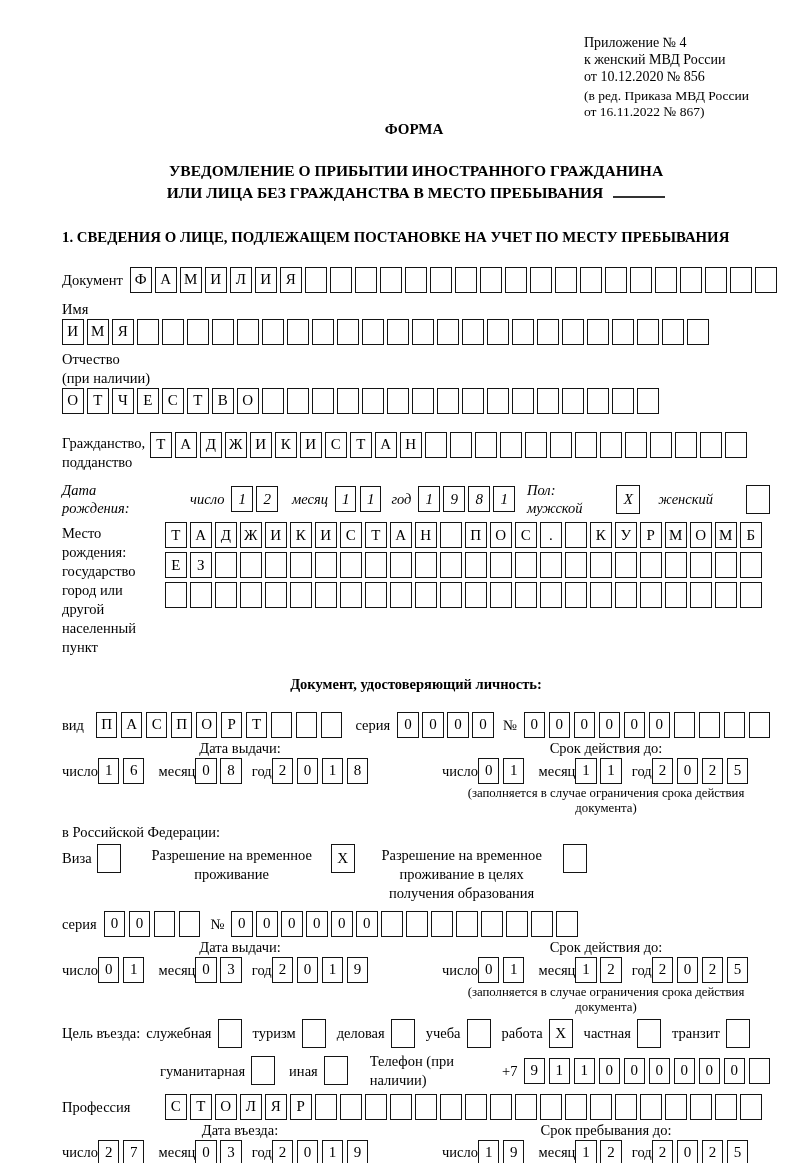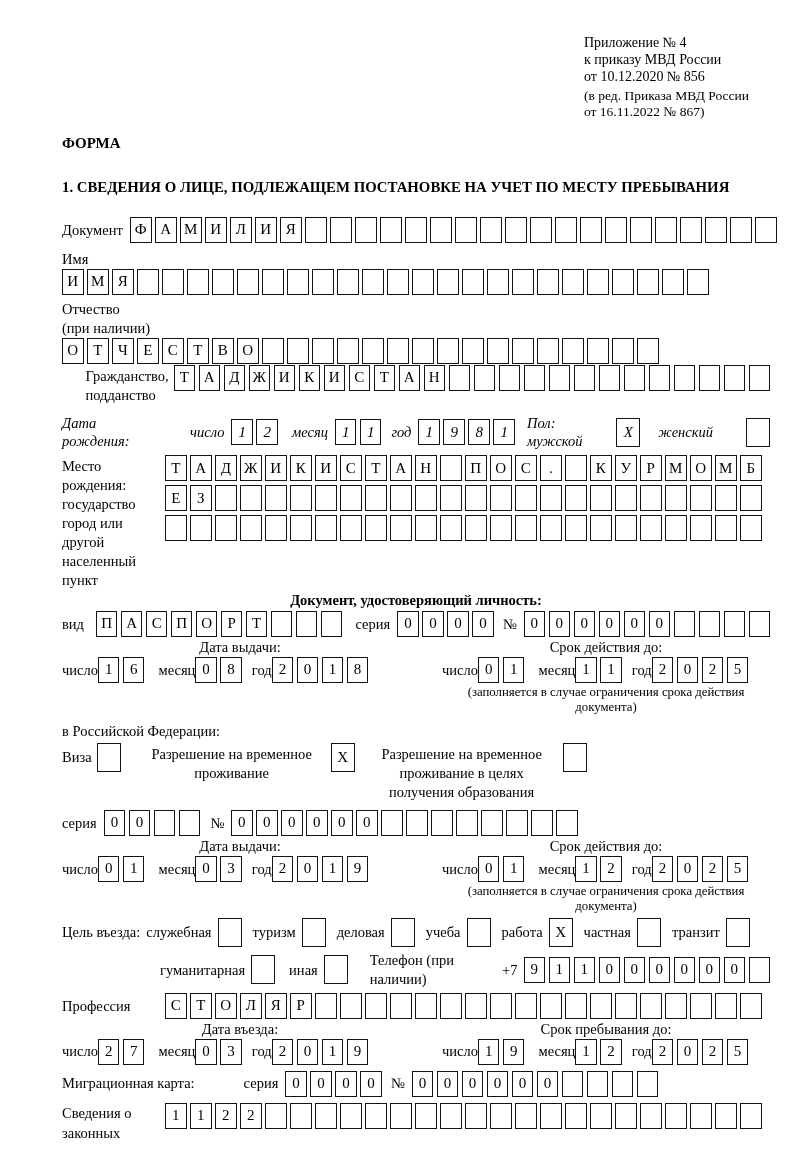--- a/index.html
+++ b/index.html
@@ -9,21 +9,21 @@
     color:#000; font-family:"Liberation Serif","DejaVu Serif",serif;
     font-size:14.5px; line-height:1.3;
   }
   .page { padding:34px 30px 0 62px; }
 
   
   .hdr-block { margin-left:auto; width:186px; }
   .hdr-line { font-size:14px; line-height:17px; }
   .hdr-ed { font-size:13.5px; line-height:16px; }
   .hdr-ed-wrap { margin-top:3px; }
-  .forma { text-align:left; padding-right:4px; margin-top:14px; font-weight:bold; font-size:15px; }
+  .forma { text-align:center; padding-right:4px; font-weight:bold; font-size:15px; }
 
   
   .title { text-align:center; font-weight:bold; font-size:15.5px; margin-top:20px; line-height:22px; }
   .blank-line { display:inline-block; width:52px; border-bottom:2px solid #333; height:14px; margin-left:10px; }
   .sec-head { font-weight:bold; font-size:14.8px; margin-top:24px; }
 
   
   .cellrow { display:inline-flex; gap:3.5px; vertical-align:top; }
   .cell {
     flex:0 0 auto; width:21.5px; height:26px; background:#fff;
@@ -32,21 +32,21 @@
   }
   .cb .cell { width:24px; height:29px; }
 
   
   .frow { display:flex; align-items:flex-start; }
   .lbl { flex:0 0 auto; padding-top:4px; }
   .w-sur { width:68px; }
   .w-pat { width:103px; }
   .w-cit { width:88px; }
   .mt2{margin-top:2px;} .mt3{margin-top:3px;flex-direction:column;} .mt4{margin-top:4px;} .mt6{margin-top:6px;}
-  .mt8{margin-top:8px;} .mt9{margin-top:9px;font-style:italic;} .mt20{margin-top:20px;} .mt1{margin-top:1px;justify-content:flex-end;}
+  .mt8{margin-top:8px;} .mt9{margin-top:9px;font-style:italic;} .mt20{margin-top:20px;} .mt1{margin-top:18px;}
   .lbl2 { line-height:19px; padding-top:2px; }
 
   
   .inl { display:flex; align-items:center; }
   .inl .t { padding:0 7px 0 0; }
   .gap-l { margin-left:14px; }
   .gap-m { margin-left:10px; }
   .gap-s { margin-left:6px; }
 
   
@@ -76,29 +76,33 @@
   .purp .plbl { margin-right:6px; }
   .purp .pbox { margin-right:11px; }
 </style>
 </head>
 <body>
 
 <div class="page">
 
   <div class="hdr-block">
     <div class="hdr-line">Приложение № 4</div>
-    <div class="hdr-line">к приказу МВД России</div>
+    <div class="hdr-line">к женский МВД России</div>
     <div class="hdr-line">от 10.12.2020 № 856</div>
     <div class="hdr-ed-wrap">
       <div class="hdr-ed">(в ред. Приказа МВД России</div>
       <div class="hdr-ed">от 16.11.2022 № 867)</div>
     </div>
   </div>
   <div class="forma">ФОРМА</div>
 
+  <div class="title">
+    <div>УВЕДОМЛЕНИЕ О ПРИБЫТИИ ИНОСТРАННОГО ГРАЖДАНИНА</div>
+    <div><span>ИЛИ ЛИЦА БЕЗ ГРАЖДАНСТВА В МЕСТО ПРЕБЫВАНИЯ</span><span class="blank-line"></span></div>
+  </div>
 
   <div class="sec-head">1. СВЕДЕНИЯ О ЛИЦЕ, ПОДЛЕЖАЩЕМ ПОСТАНОВКЕ НА УЧЕТ ПО МЕСТУ ПРЕБЫВАНИЯ</div>
 
   <div class="frow mt20">
     <div class="lbl w-sur">Документ</div>
     <div class="cellrow">
         <span class="cell">Ф</span>
         <span class="cell">А</span>
         <span class="cell">М</span>
         <span class="cell">И</span>

